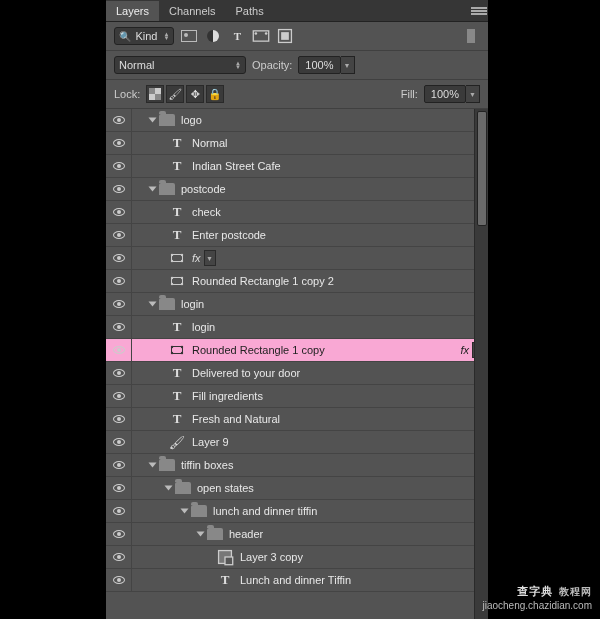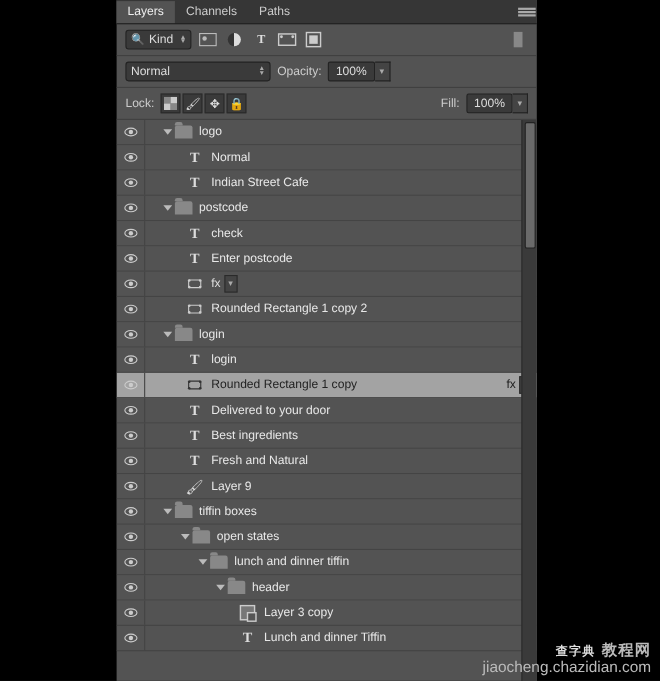--- a/index.html
+++ b/index.html
@@ -17,41 +17,41 @@
 .lbl{color:#ccc}
 .numbox{background:#3a3a3a;border:1px solid #222;height:18px;padding:0 6px;display:flex;align-items:center;border-radius:2px}
 .dd{width:14px;height:18px;background:#444;border:1px solid #222;border-left:none;display:flex;align-items:center;justify-content:center;font-size:7px;color:#aaa}
 .row3{display:flex;align-items:center;padding:5px 8px;gap:6px;border-bottom:1px solid #404040}
 .lockicons{display:flex;gap:2px}
 .lockicons .li{width:18px;height:18px;background:#3a3a3a;border:1px solid #2a2a2a;display:flex;align-items:center;justify-content:center}
 .layers{flex:1;overflow:hidden;position:relative}
 .scroll{position:absolute;right:0;top:0;width:14px;height:100%;background:#3a3a3a;border-left:1px solid #2a2a2a}
 .thumb{position:absolute;left:2px;width:10px;background:#6a6a6a;border:1px solid #222;border-radius:2px}
 .rowitem{display:flex;align-items:center;height:23px;border-bottom:1px solid #444;background:#535353}
-.rowitem.sel{background:#a3a3a3}
+.rowitem.sel{background:#f9a8d4}
 .rowitem.sel .name,.rowitem.sel .fxlabel{color:#222}
 .eyecol{width:26px;display:flex;align-items:center;justify-content:center;border-right:1px solid #444;height:100%}
 .eye{width:12px;height:8px;border:1px solid #ccc;border-radius:50%;position:relative}
 .eye::after{content:"";position:absolute;left:3px;top:1px;width:4px;height:4px;background:#ccc;border-radius:50%}
 .indent{display:inline-block}
 .disc{width:0;height:0;border-left:5px solid #bbb;border-top:4px solid transparent;border-bottom:4px solid transparent;margin-right:2px;transform:rotate(90deg);display:inline-block}
 .foldericon{width:16px;height:12px;background:#888;border-radius:2px 2px 0 0;position:relative;display:inline-block;margin:0 6px 0 2px;vertical-align:middle}
 .foldericon::before{content:"";position:absolute;top:-3px;left:0;width:7px;height:3px;background:#888;border-radius:2px 2px 0 0}
 .typeicon{width:18px;height:18px;display:inline-flex;align-items:center;justify-content:center;margin:0 6px 0 2px;font-family:Georgia,serif;font-size:13px;color:#ddd;font-weight:bold}
 .shapeicon{width:18px;height:18px;display:inline-flex;align-items:center;justify-content:center;margin:0 6px 0 2px}
 .shapeicon svg{width:14px;height:14px}
 .brushicon{width:18px;height:18px;display:inline-flex;align-items:center;justify-content:center;margin:0 6px 0 2px;font-size:13px}
 .smicon{width:18px;height:18px;display:inline-flex;align-items:center;justify-content:center;margin:0 6px 0 2px}
 .name{color:#e8e8e8;flex:1;white-space:nowrap;overflow:hidden}
 .fxcol{display:flex;align-items:center;gap:3px;padding-right:4px}
-.fxlabel{color:#ddd}
+.fxlabel{font-style:italic;color:#ddd}
 .fxdd{width:12px;height:16px;background:#444;border:1px solid #2a2a2a;display:flex;align-items:center;justify-content:center;font-size:7px;color:#aaa}
 .watermark{position:absolute;right:8px;bottom:6px;text-align:right;line-height:14px}
 .watermark .w1{font-size:17px;font-weight:bold;color:#e0e0e0;letter-spacing:1px}
-.watermark .w2{font-size:14px;color:#bbb}
+.watermark .w2{font-size:10px;color:#bbb}
 .searchglyph{font-size:10px}
 .filterbars{width:16px;height:12px;display:flex;flex-direction:column;justify-content:center;gap:1px}
 .filterbars span{display:block;height:2px;background:#aaa}
 .imgicon{width:16px;height:12px;border:1px solid #bbb;position:relative}
 .imgicon::after{content:"";position:absolute;left:2px;top:2px;width:4px;height:4px;border-radius:50%;background:#bbb}
 .adjicon{width:12px;height:12px;border-radius:50%;background:linear-gradient(90deg,#333 50%,#ddd 50%)}
 </style>
 </head>
 <body>
 
@@ -269,21 +269,21 @@
           <span class="indent" style="width:34px"></span>
           <span class="typeicon">T</span>
           <span class="name">Delivered to your door</span>
         </div>
         <div class="rowitem">
           <div class="eyecol">
             <span class="eye"></span>
           </div>
           <span class="indent" style="width:34px"></span>
           <span class="typeicon">T</span>
-          <span class="name">Best ingredients</span>
+          <span class="name">Fill ingredients</span>
         </div>
         <div class="rowitem">
           <div class="eyecol">
             <span class="eye"></span>
           </div>
           <span class="indent" style="width:34px"></span>
           <span class="typeicon">T</span>
           <span class="name">Fresh and Natural</span>
         </div>
         <div class="rowitem">

